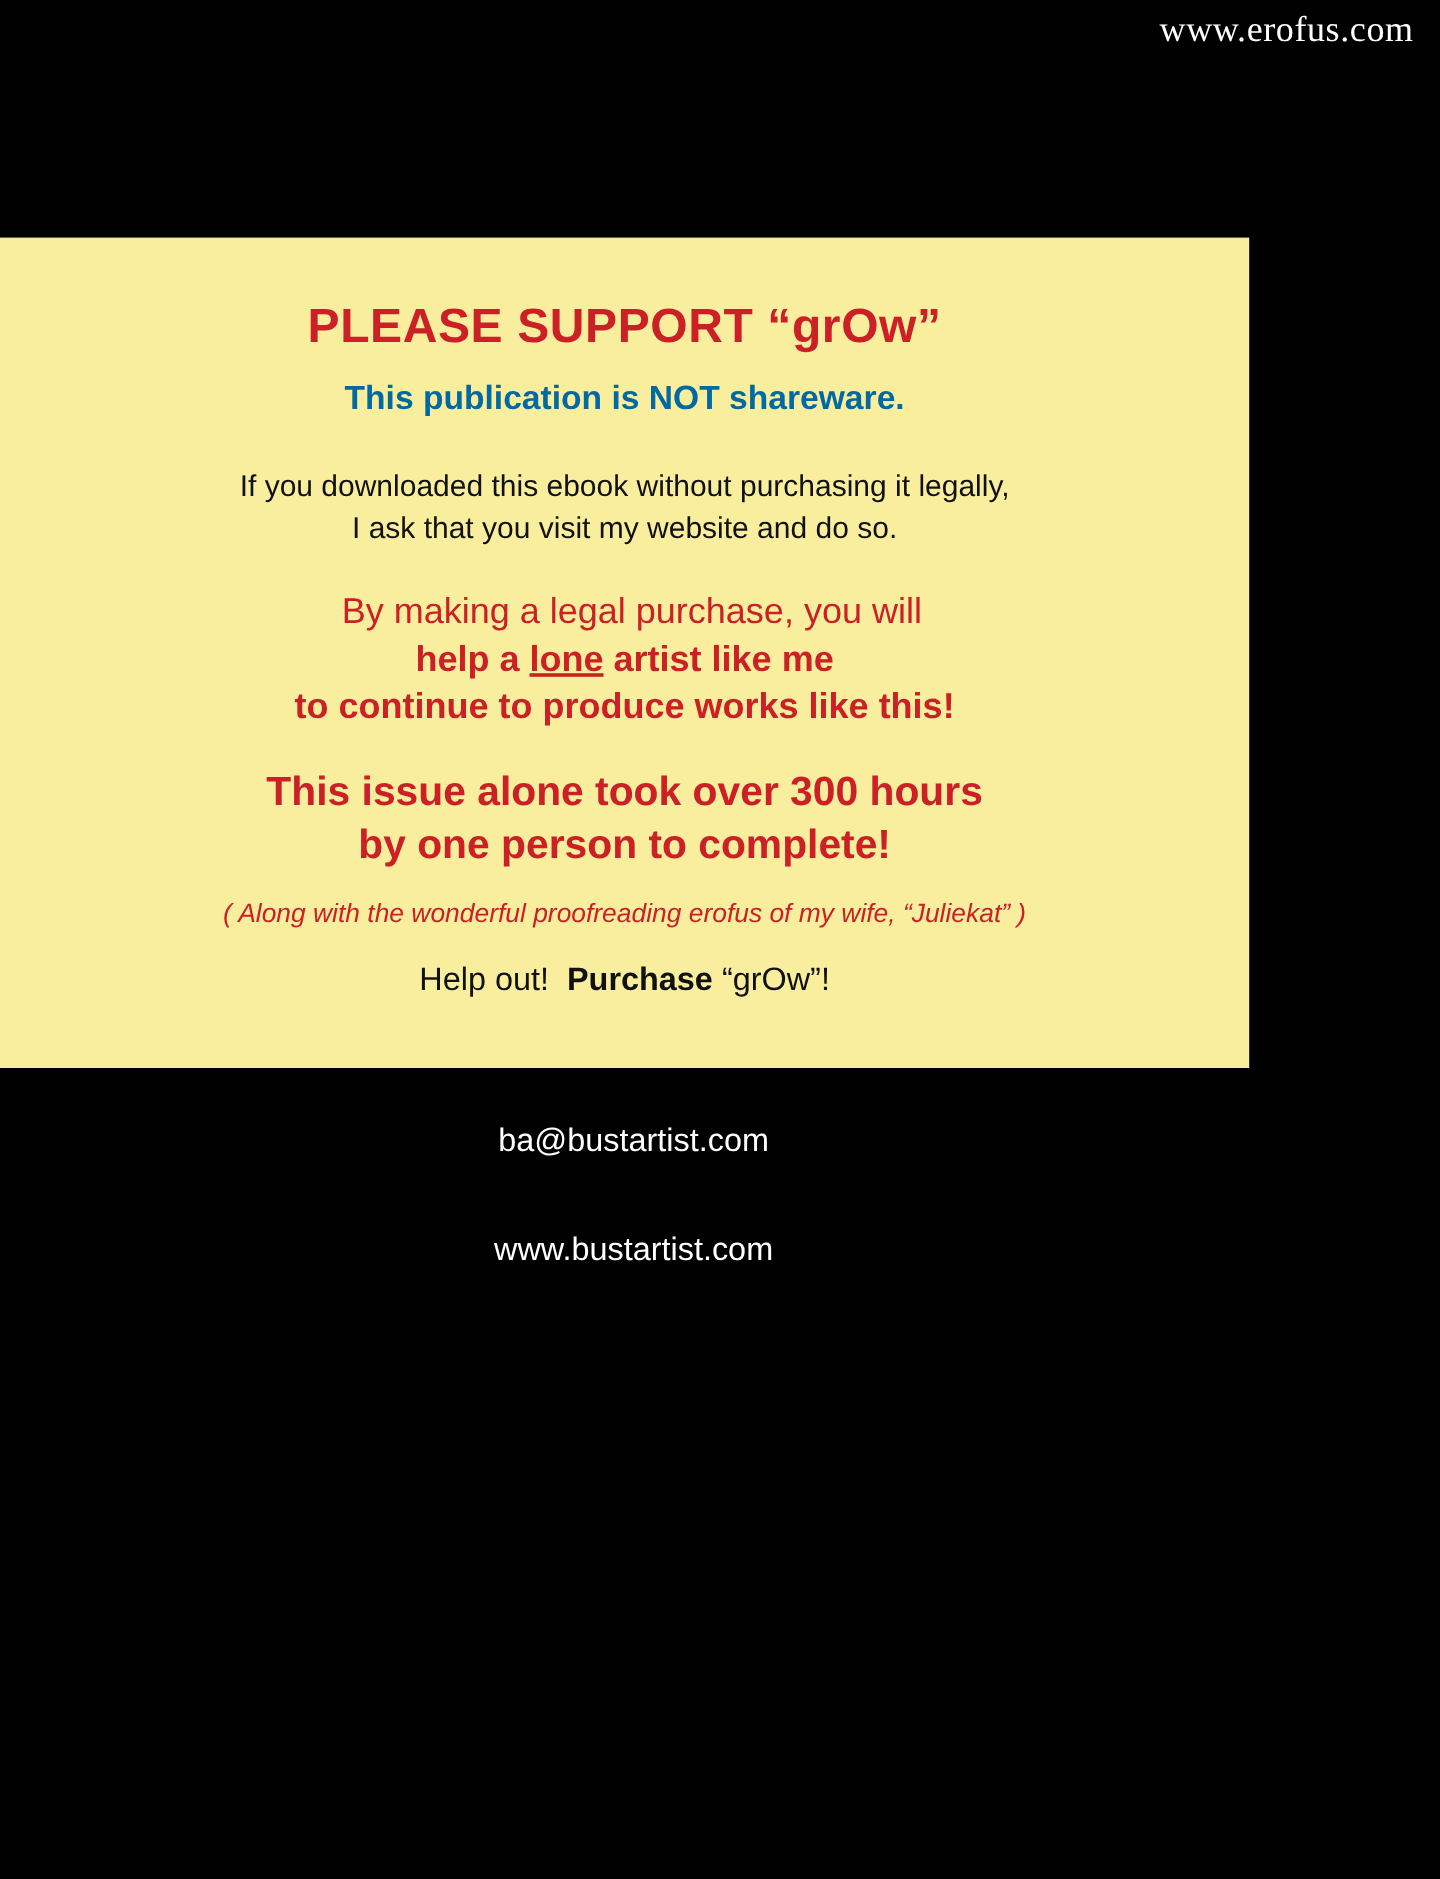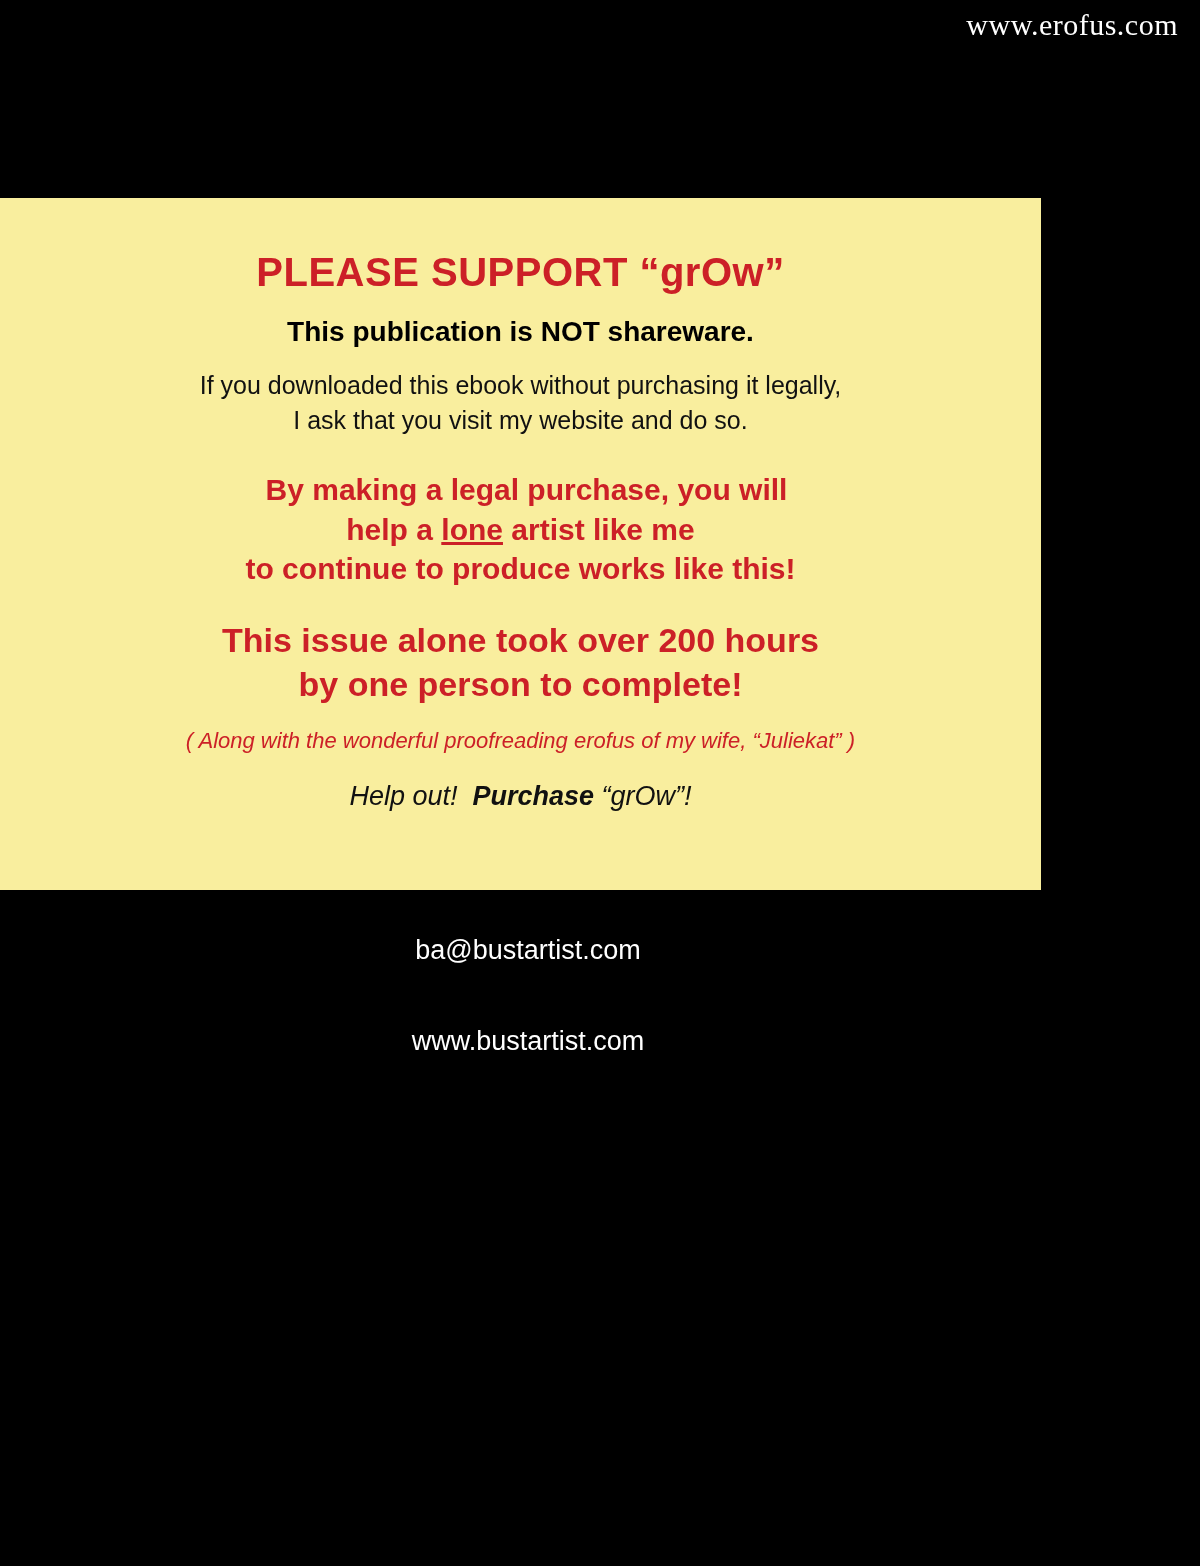--- a/index.html
+++ b/index.html
@@ -38,40 +38,40 @@
   }
   .headline {
     color: #cc2027;
     font-size: 40px;
     font-weight: bold;
     letter-spacing: 0.5px;
     margin: 0 0 22px 0;
     line-height: 1.1;
   }
   .subhead {
-    color: #000000;
+    color: #0369a1;
     font-size: 28px;
     font-weight: bold;
-    margin: 0 0 20px 0;
+    margin: 0 0 40px 0;
     line-height: 1.15;
   }
   .body-text {
     color: #111111;
     font-size: 25px;
     font-weight: normal;
     line-height: 1.38;
     margin: 0 0 34px 0;
   }
   .red-block {
     color: #cc2027;
     margin: 0 0 30px 0;
   }
   .red-line1 {
     font-size: 30px;
-    font-weight: bold;
+    font-weight: normal;
     line-height: 1.28;
     padding-left: 12px;
   }
   .red-line2 {
     font-size: 30px;
     font-weight: bold;
     line-height: 1.3;
   }
   .red-line2 u {
     text-decoration: underline;
@@ -93,21 +93,20 @@
     font-size: 22px;
     font-style: italic;
     margin: 0 0 26px 0;
     line-height: 1.2;
   }
   .helpout {
     color: #111111;
     font-size: 27px;
     line-height: 1.2;
     margin: 0;
-    font-style: italic;
   }
   .helpout b {
     font-weight: bold;
   }
   .contact {
     position: absolute;
     left: 0;
     width: 1056px;
     text-align: center;
     color: #ffffff;
@@ -138,21 +137,21 @@
       <span>I ask that you visit my website and do so.</span>
     </p>
 
     <div class="red-block">
       <div class="red-line1">By making a legal purchase, you will</div>
       <div class="red-line2"><span>help a </span><u>lone</u><span> artist like me</span></div>
       <div class="red-line3">to continue to produce works like this!</div>
     </div>
 
     <div class="hours-block">
-      <div>This issue alone took over 200 hours</div>
+      <div>This issue alone took over 300 hours</div>
       <div>by one person to complete!</div>
     </div>
 
     <p class="proof-note">( Along with the wonderful proofreading erofus of my wife, “Juliekat” )</p>
 
     <p class="helpout"><span>Help out!&nbsp; </span><b>Purchase</b><span> “grOw”!</span></p>
 
   </div>
 
   <div class="contact email">ba@bustartist.com</div>

